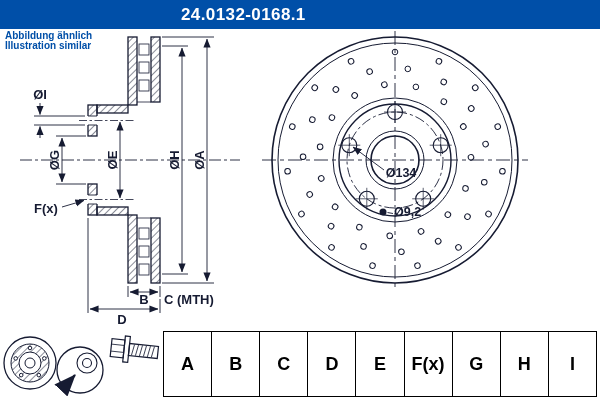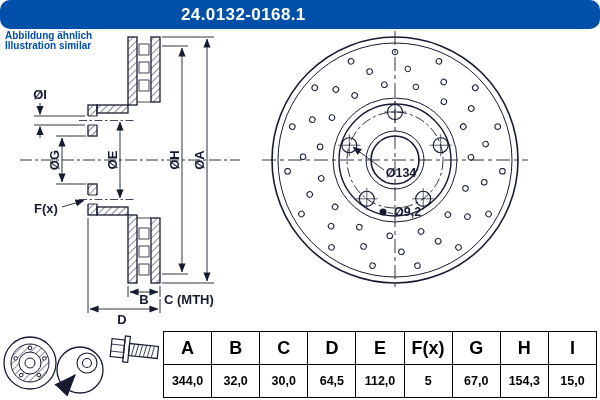--- a/index.html
+++ b/index.html
@@ -1,21 +1,21 @@
 <!DOCTYPE html>
 <html style="--blue: #004FA8; --ink: #161b32;"><head>
 <meta charset="utf-8">
 <style>
   :root { --blue:#004FA8; --ink:#161b32; }
   * { margin:0; padding:0; box-sizing:border-box; }
   html,body { width:600px; height:400px; background:#fff; overflow:hidden;
               font-family:"Liberation Sans", sans-serif; }
   .page { position:relative; width:600px; height:400px; background:#fff; }
 
-  .header { position:absolute; top:0; left:0; width:600px; height:29px; background:var(--blue);border-radius:10px; }
+  .header { position:absolute; top:0; left:0; width:600px; height:29px; background:var(--blue); }
   .header span { position:absolute; top:0; line-height:29px; color:#fff; font-weight:bold;
                  font-size:17px; letter-spacing:.4px; white-space:nowrap; }
   .pn { left:181px; }
   .an { left:394px;margin-top:32px; }
 
   .note { position:absolute; top:31px; left:5px; color:var(--blue); font-size:10px;
           font-weight:bold; line-height:10px; }
 
   svg.drawing { position:absolute; top:0; left:0; color:var(--ink);
                 font-family:"Liberation Sans", sans-serif; }
@@ -229,27 +229,16 @@
       <th>A</th>
       <th>B</th>
       <th>C</th>
       <th>D</th>
       <th>E</th>
       <th>F(x)</th>
       <th>G</th>
       <th>H</th>
       <th>I</th>
     </tr>
-    <tr>
-      <td>344,0</td>
-      <td>32,0</td>
-      <td>30,0</td>
-      <td>64,5</td>
-      <td>112,0</td>
-      <td>5</td>
-      <td>67,0</td>
-      <td>154,3</td>
-      <td>15,0</td>
-    </tr>
   </tbody>
     </table>
 
 </div>
 
 </body></html>

